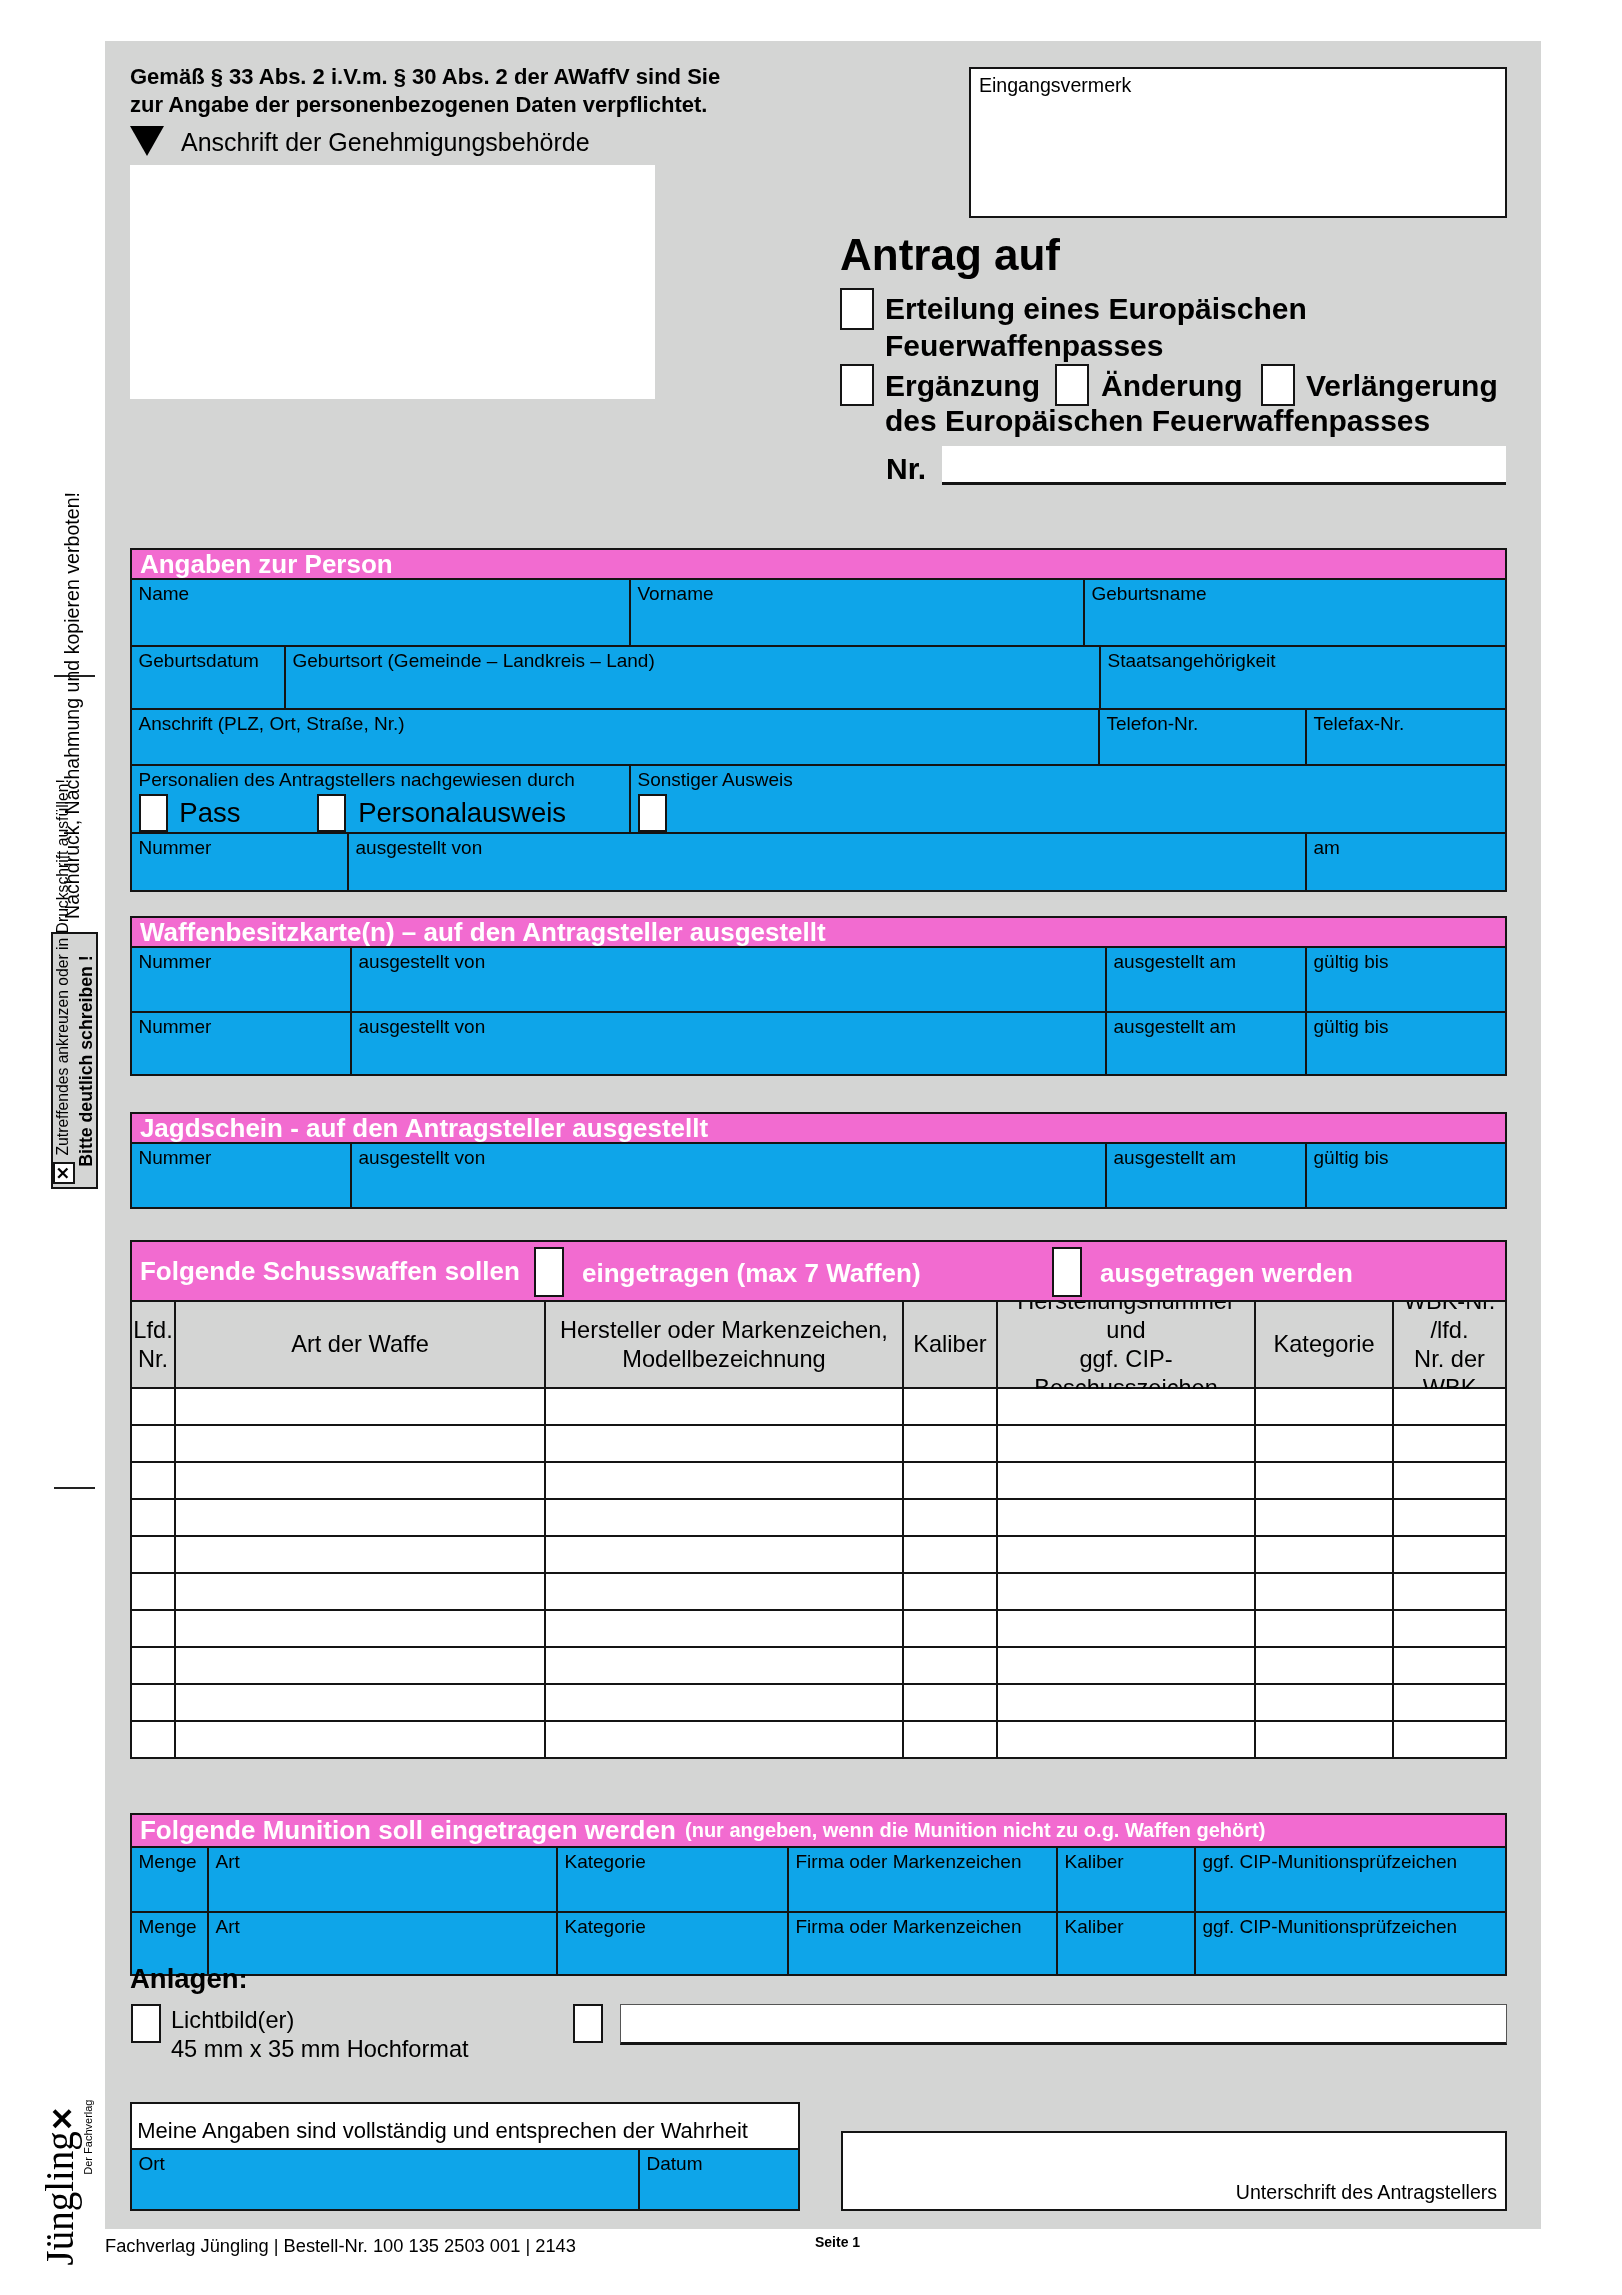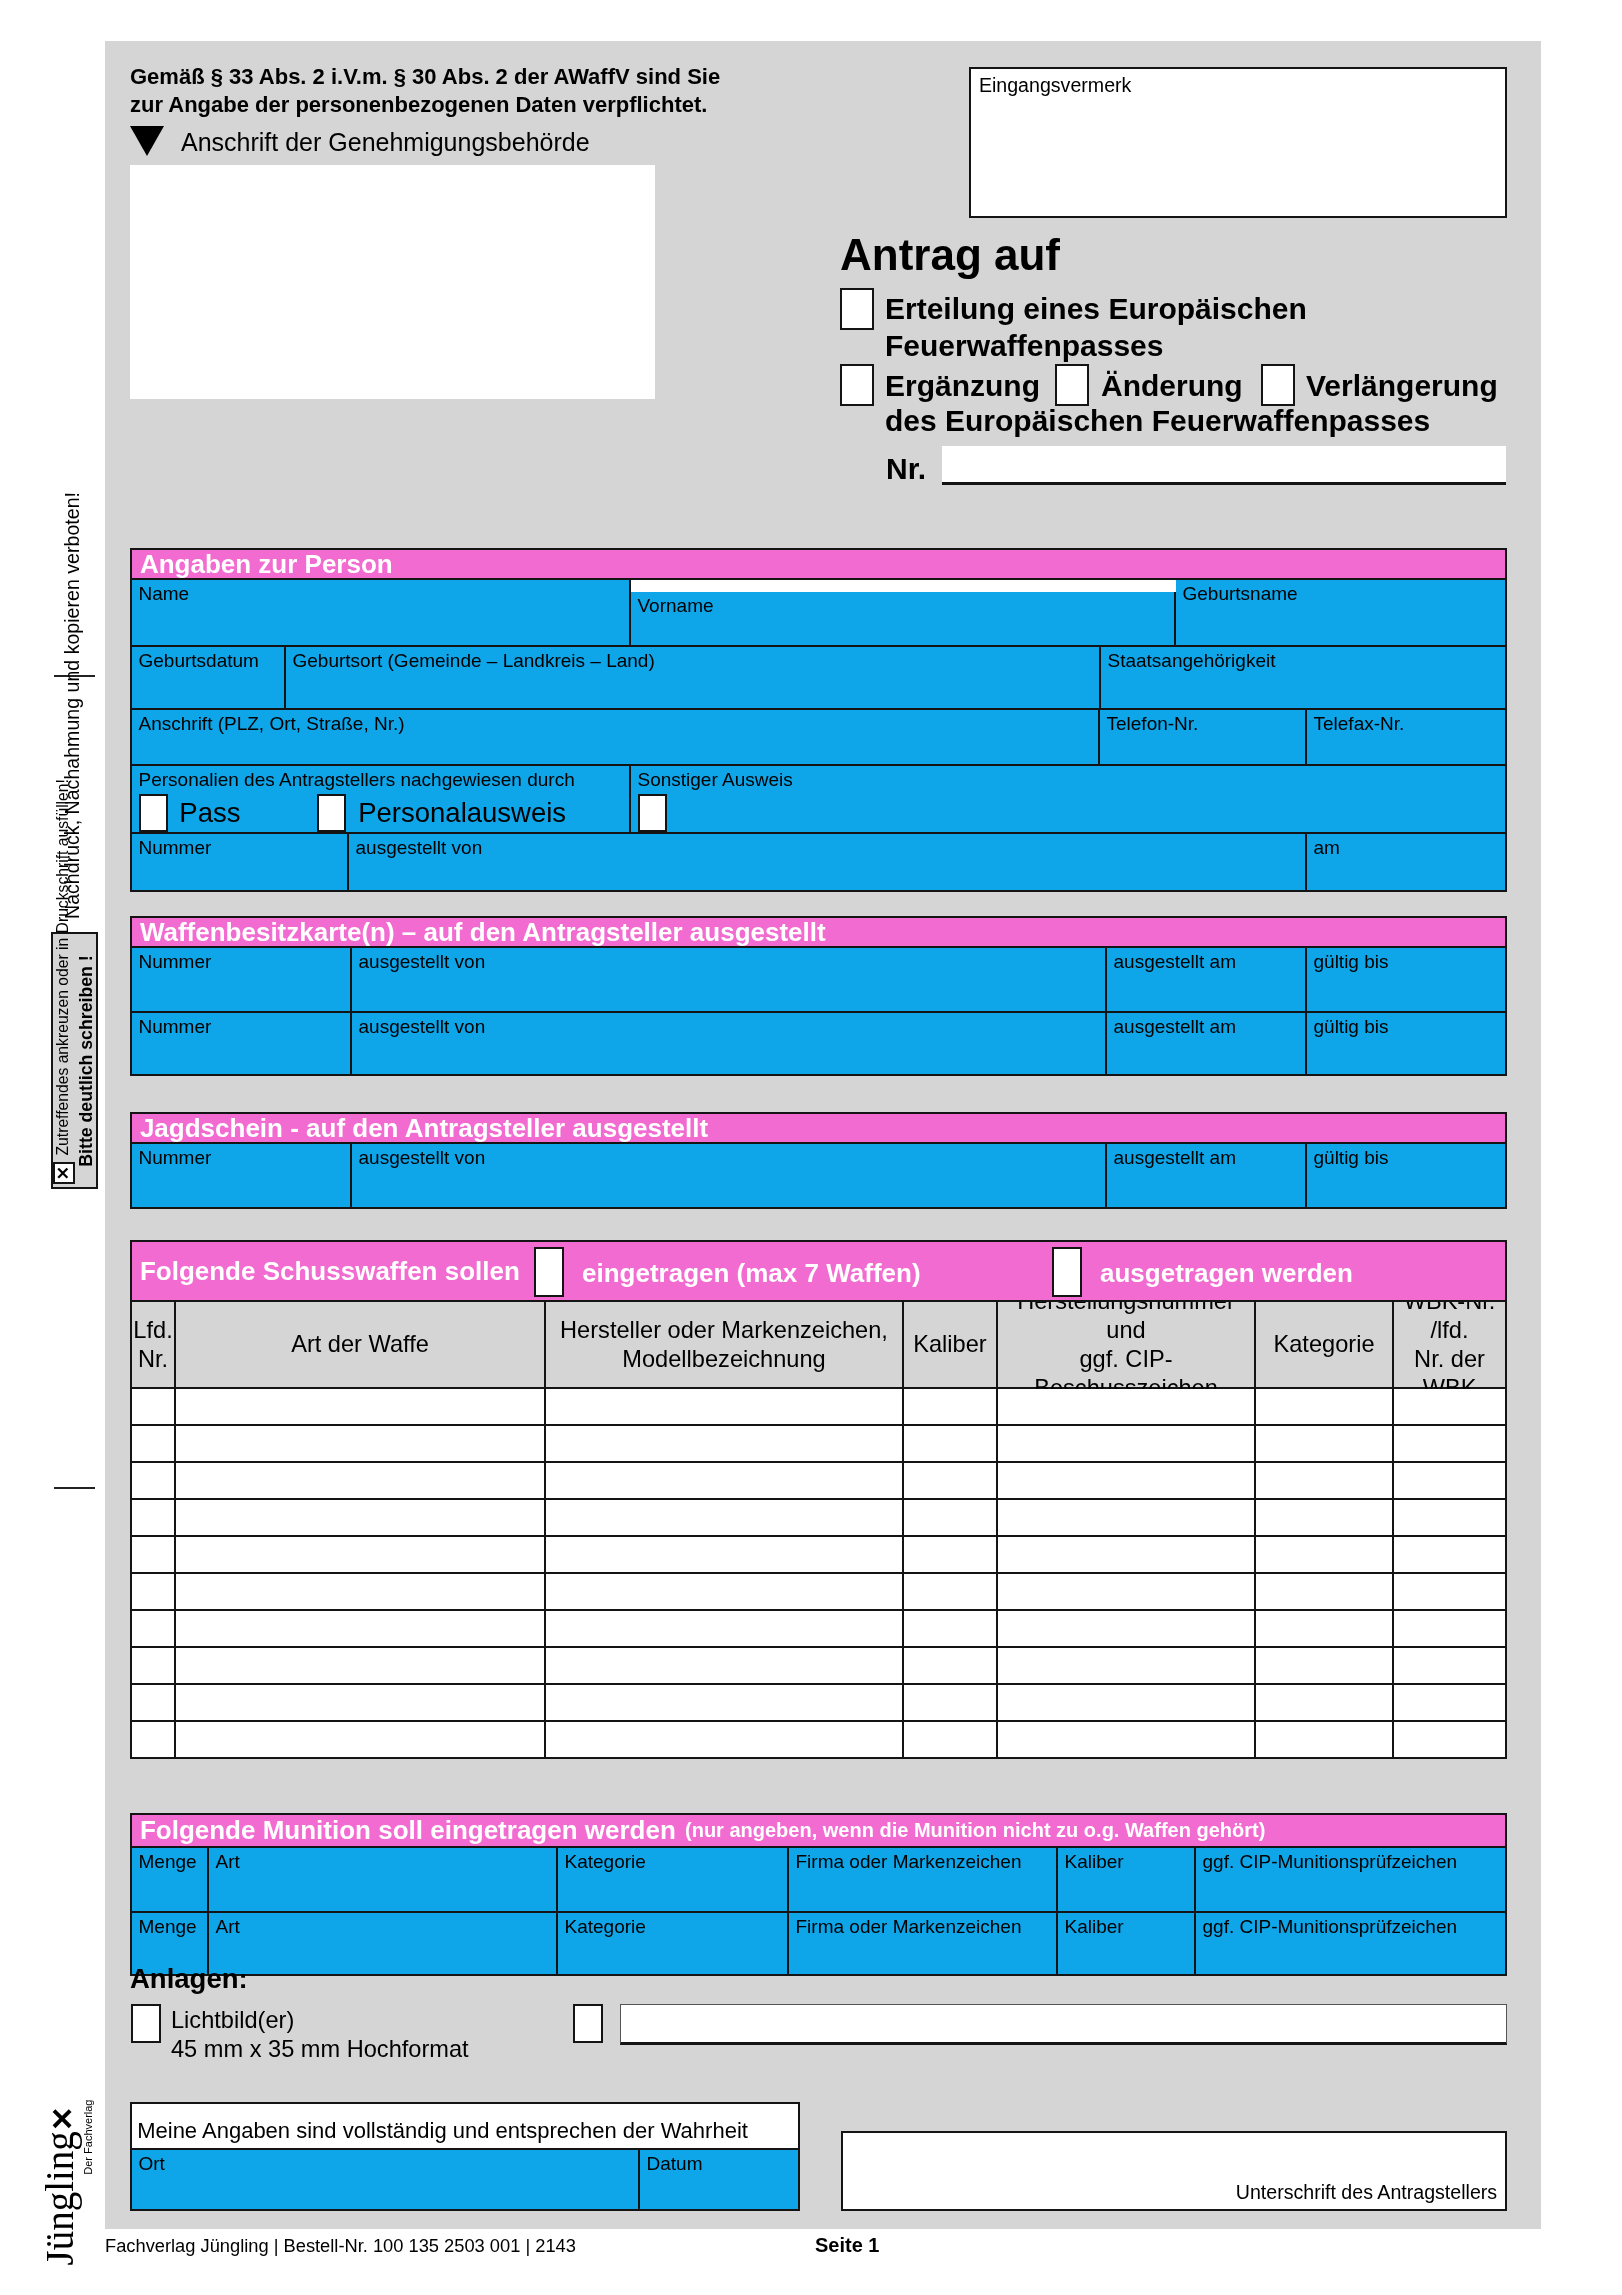--- a/index.html
+++ b/index.html
@@ -96,21 +96,21 @@
 
   <div class="abs boldtxt" style="left:886px; top:452px; font-size:30px;">Nr.</div>
   <div class="abs" style="left:942px; top:446px; width:564px; height:39px; background:#fff; border-bottom:3.3px solid #141414; font-size:26px; padding:2.6px 6.5px;"></div>
 
   <div class="sec" style="top:548px;">
     <div class="bar" style="height:30px;">
       <span>Angaben zur Person</span>
     </div>
     <div class="r" style="height:65px;">
       <div class="c" style="width:499px;">Name</div>
-      <div class="c" style="width:545px;margin-top:12px;">Vorname</div>
+      <div class="c" style="width:454px;">Vorname</div>
       <div class="c">Geburtsname</div>
     </div>
     <div class="r" style="height:63px;">
       <div class="c" style="width:154px;">Geburtsdatum</div>
       <div class="c" style="width:815px;">Geburtsort (Gemeinde – Landkreis – Land)</div>
       <div class="c">Staatsangehörigkeit</div>
     </div>
     <div class="r" style="height:56px;">
       <div class="c" style="width:968px;">Anschrift (PLZ, Ort, Straße, Nr.)</div>
       <div class="c" style="width:207px;">Telefon-Nr.</div>
@@ -321,15 +321,15 @@
       <div class="c" style="width:508px; border-right:2px solid #141414;">Ort</div>
       <div class="c" style="flex:1; border-right:none;">Datum</div>
     </div>
   </div>
 
   <div class="abs" style="left:841px; top:2131px; width:666px; height:80px; background:#fff; border:2px solid #141414;">
     <div class="abs" style="right:7.9px; bottom:5.2px; font-size:19.6px;">Unterschrift des Antragstellers</div>
   </div>
 
   <div class="abs" style="left:105px; top:2235px; font-size:18.3px;">Fachverlag Jüngling  |  Bestell-Nr.  100 135 2503 001 | 2143</div>
-  <div class="abs boldtxt" style="left:815px; top:2234px; font-size:20px;">Seite 1</div>
+  <div class="abs boldtxt" style="left:815px; top:2234px; font-size:14px;">Seite 1</div>
 </div>
 
 
 </body></html>

